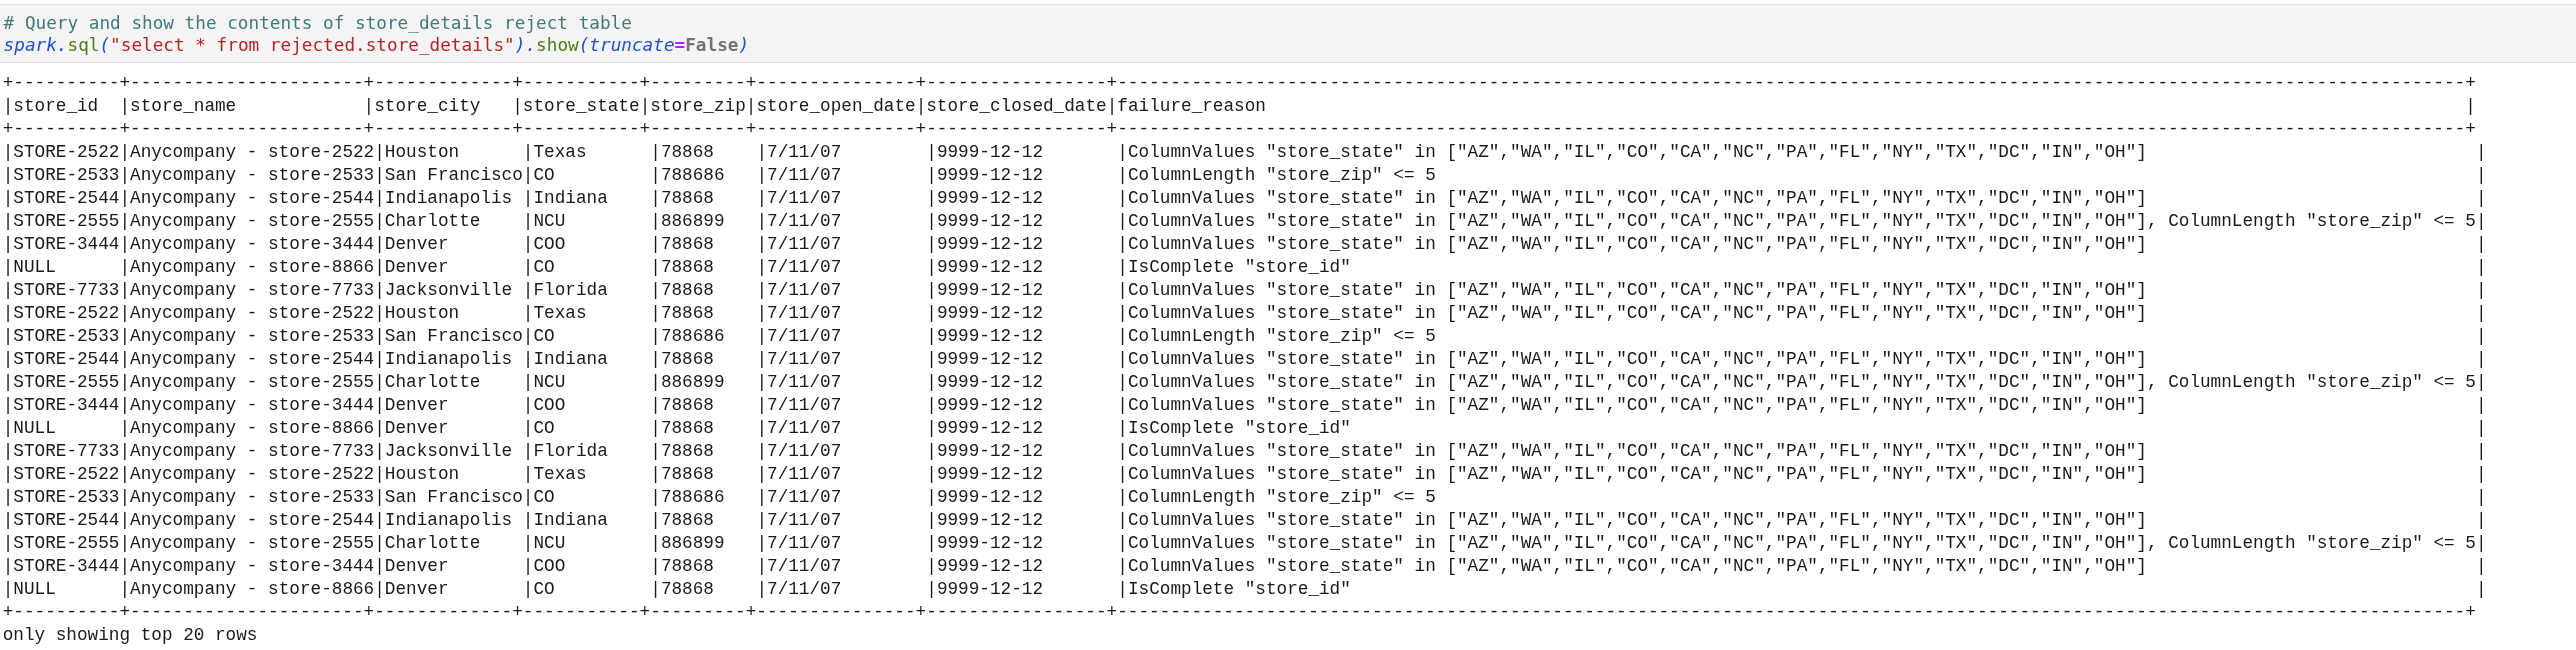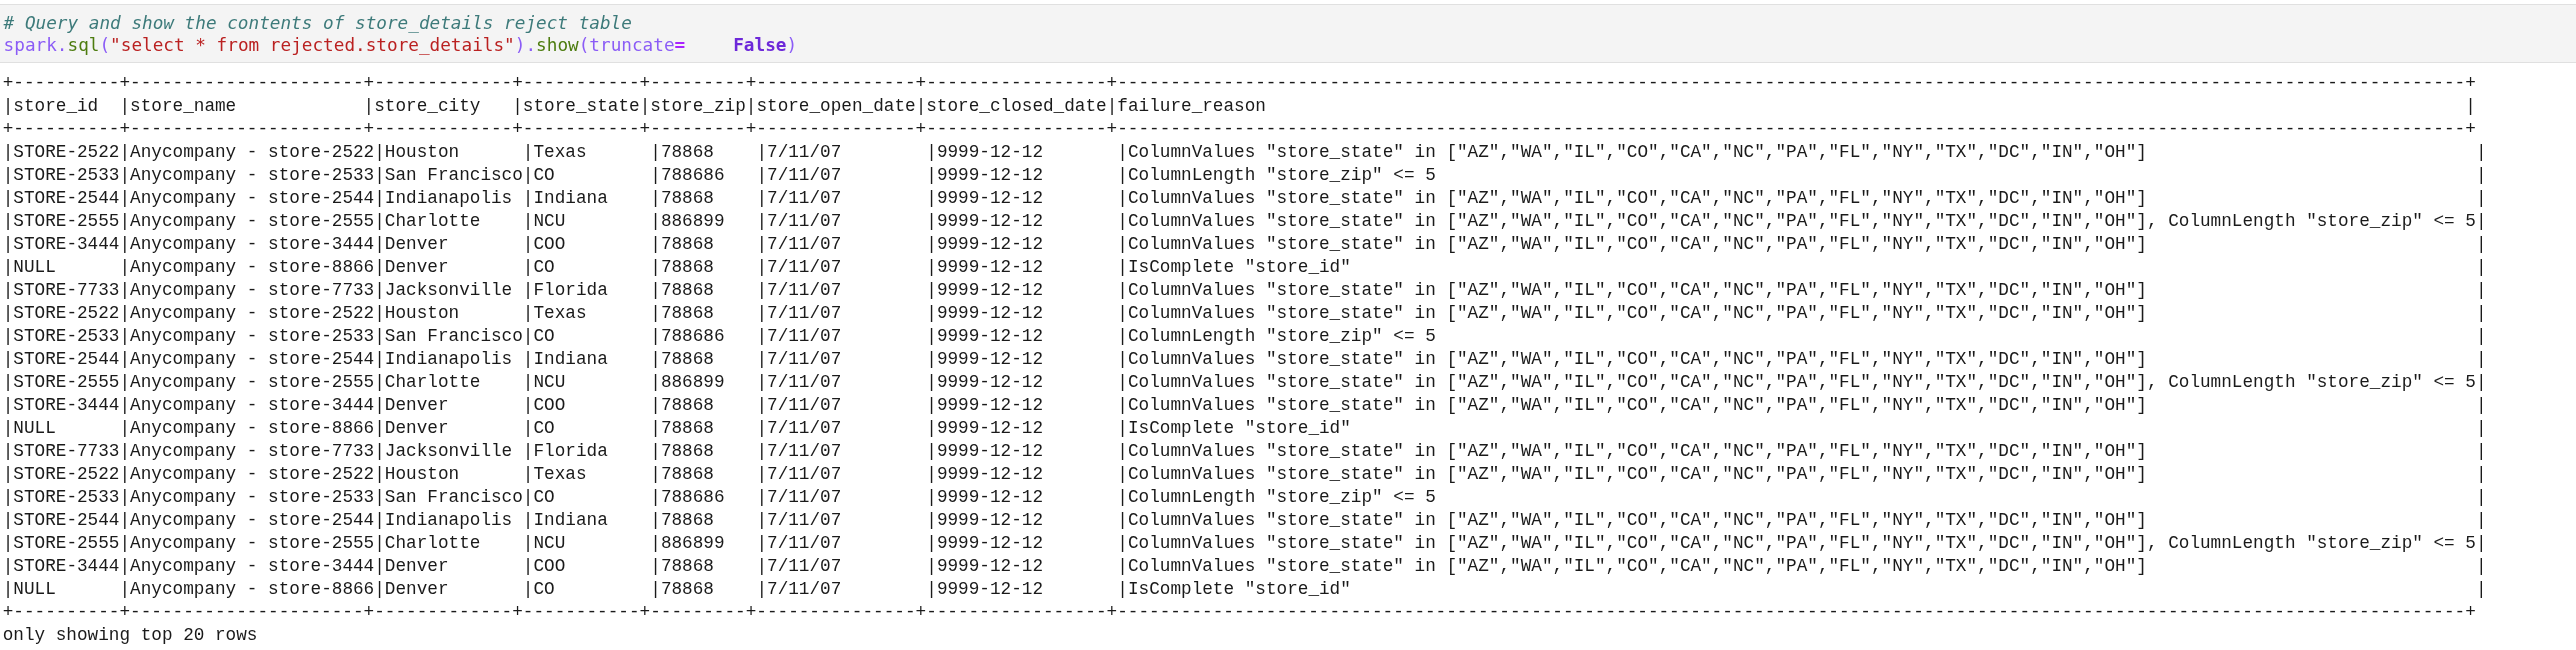--- a/index.html
+++ b/index.html
@@ -30,26 +30,26 @@
       position: absolute;
       left: 3.6px;
       top: 7.2px;
       margin: 0;
       font-family: "DejaVu Sans Mono", "Liberation Mono", monospace;
       font-size: 17.7px;
       line-height: 22.5px;
       color: #1e1e1e;
       white-space: pre;
     }
-    .tok-comment { color: #3d7a7a; font-style: italic; }
+    .tok-comment { color: #3d7a7a; }
     .tok-attr { color: #4d7c0f; }
     .tok-string { color: #ba2121; }
     .tok-op { color: #aa22ff; font-weight: bold; }
-    .tok-kw { color: #6d28d9; font-weight: bold; margin-left: 48px; }
-    .tok-plain { color: #8b5cf6; }
+    .tok-kw { color: #737373; font-weight: bold; }
+    .tok-plain { color: #1d4ed8; font-style: italic; }
 
     .output {
       position: absolute;
       left: 2.7px;
       top: 72px;
       margin: 0;
       font-family: "Liberation Mono", "DejaVu Sans Mono", monospace;
       font-size: 17.7px;
       line-height: 23px;
       color: #1a1a1a;

